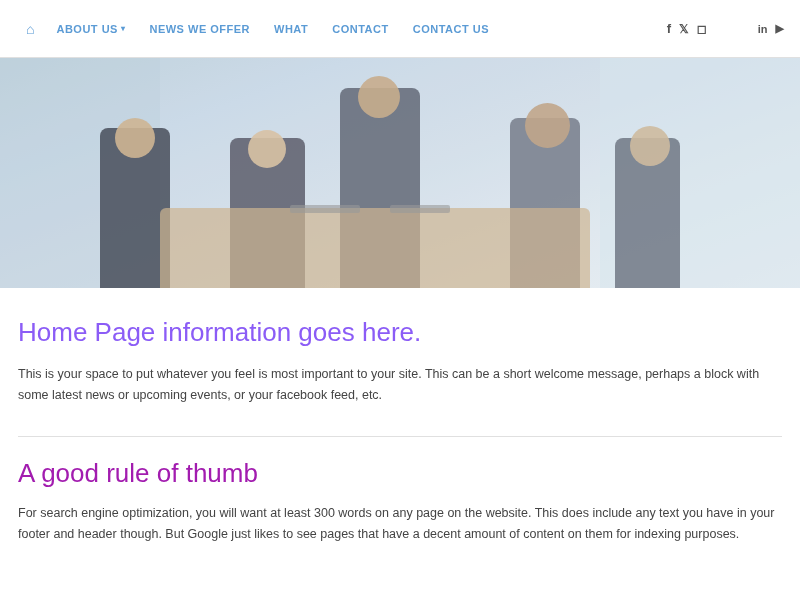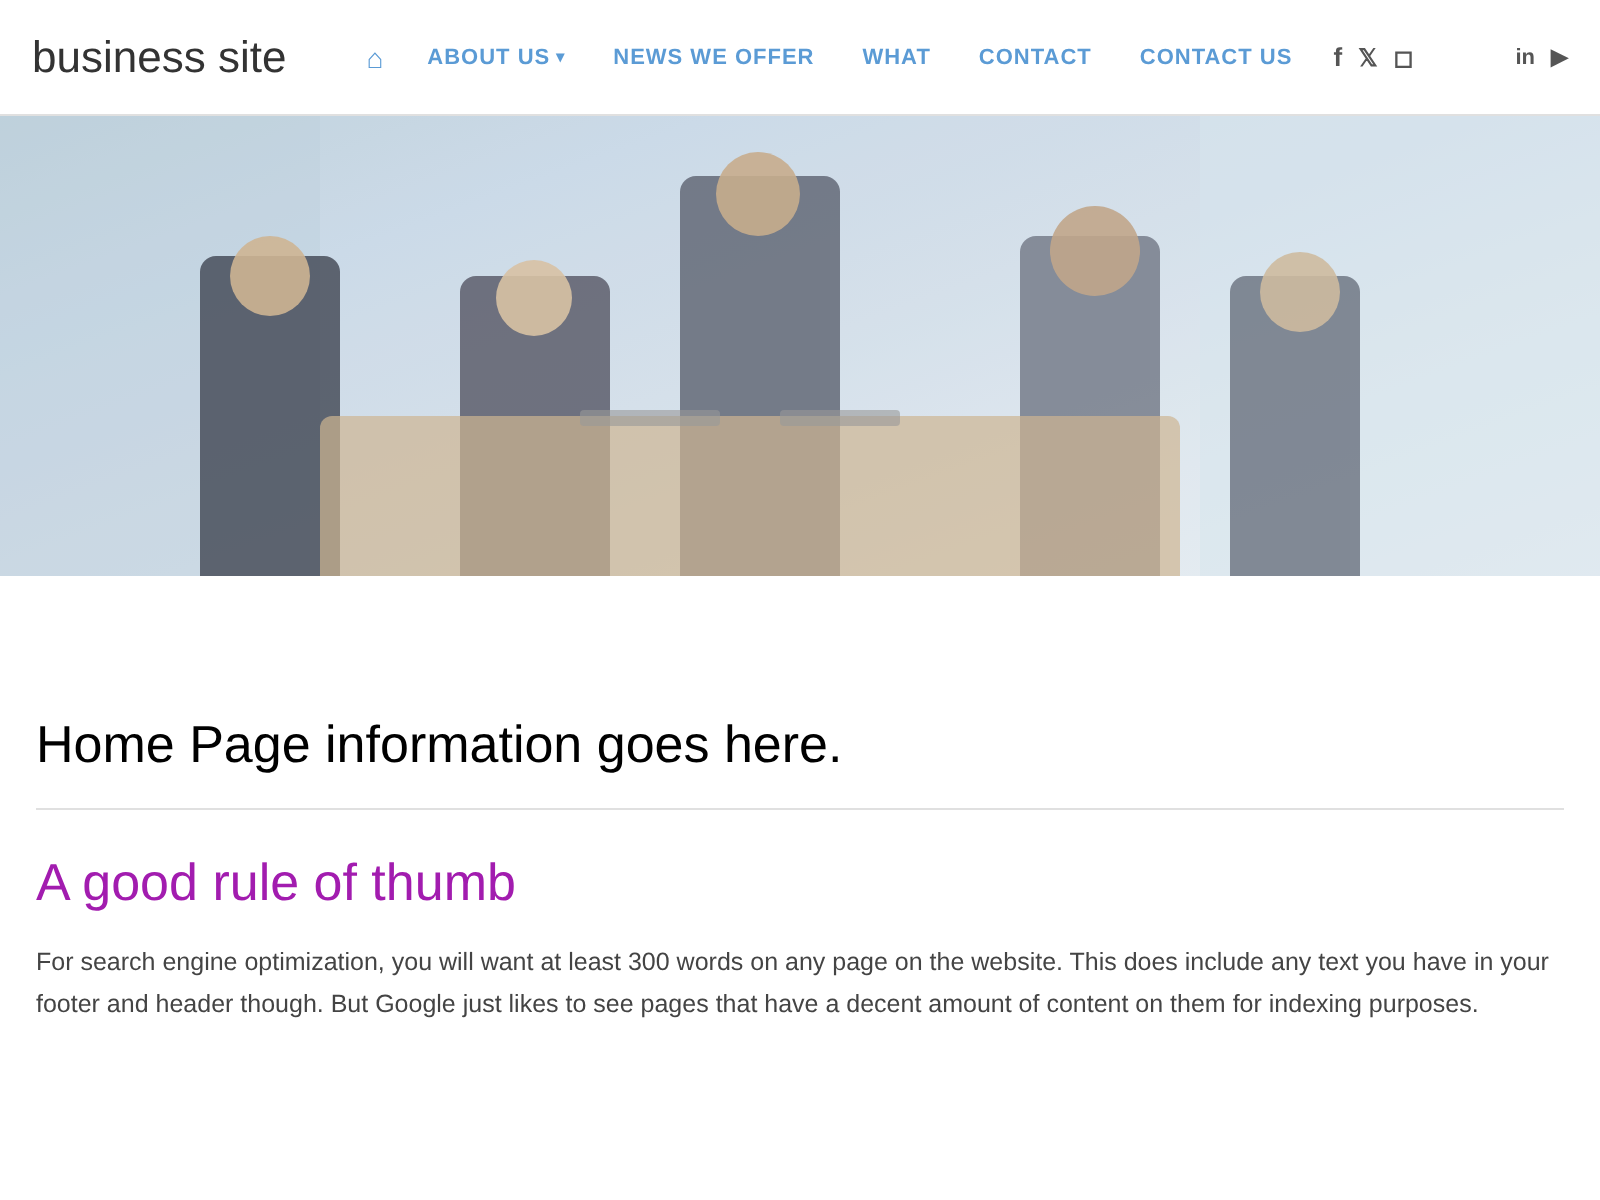--- a/index.html
+++ b/index.html
@@ -71,25 +71,24 @@
       position: relative;
       overflow: hidden;
     }
 
     
     .content-area {
       padding: 28px 18px 20px 18px;
     }
     .section-heading-blue {
       font-size: 26px;
-      color: #000000;
+      color: #8b5cf6;
       font-weight: 300;
       margin-bottom: 14px;
       line-height: 1.3;
-      margin-top: 40px;
     }
     .section-body-text {
       font-size: 12.5px;
       color: #444;
       line-height: 1.7;
       margin-bottom: 30px;
     }
     .section-heading-gray {
       font-size: 26px;
       color: #a21caf;
@@ -100,21 +99,20 @@
     .divider {
       height: 1px;
       background: #e0e0e0;
       margin: 10px 0 20px 0;
     }
   </style>
 </head>
 <body>
 
 <nav class="navbar">
-  <span class="navbar-brand">business site</span>
 
   <span class="nav-home-icon">⌂</span>
 
   <div class="navbar-nav">
     <a class="nav-link">
       <span>ABOUT US</span>
       <span class="nav-dropdown-arrow">▾</span>
     </a>
     <a class="nav-link">
       <span>NEWS WE OFFER</span>
@@ -164,18 +162,19 @@
   <div style="position:absolute;bottom:0;left:160px;width:430px;height:80px;background:#c8aa80;border-radius:6px 6px 0 0;opacity:0.7;"></div>
 
   <div style="position:absolute;bottom:75px;left:290px;width:70px;height:8px;background:#888;border-radius:2px;opacity:0.6;"></div>
   <div style="position:absolute;bottom:75px;left:390px;width:60px;height:8px;background:#888;border-radius:2px;opacity:0.6;"></div>
 
   <div style="position:absolute;inset:0;background:rgba(240,245,250,0.15);"></div>
 </div>
 
 <div class="content-area">
   <h1 class="section-heading-blue">Home Page information goes here.</h1>
+  <p class="section-body-text">This is your space to put whatever you feel is most important to your site. This can be a short welcome message, perhaps a block with some latest news or upcoming events, or your facebook feed, etc.</p>
 
   <div class="divider"></div>
 
   <h2 class="section-heading-gray">A good rule of thumb</h2>
   <p class="section-body-text">For search engine optimization, you will want at least 300 words on any page on the website. This does include any text you have in your footer and header though. But Google just likes to see pages that have a decent amount of content on them for indexing purposes.</p>
 </div>
 
 </body></html>

